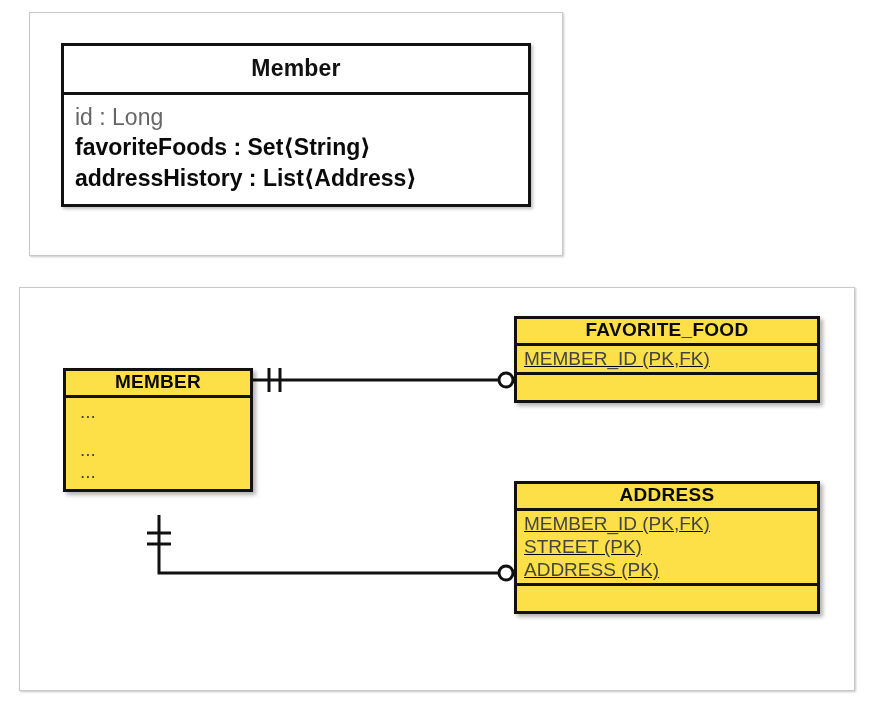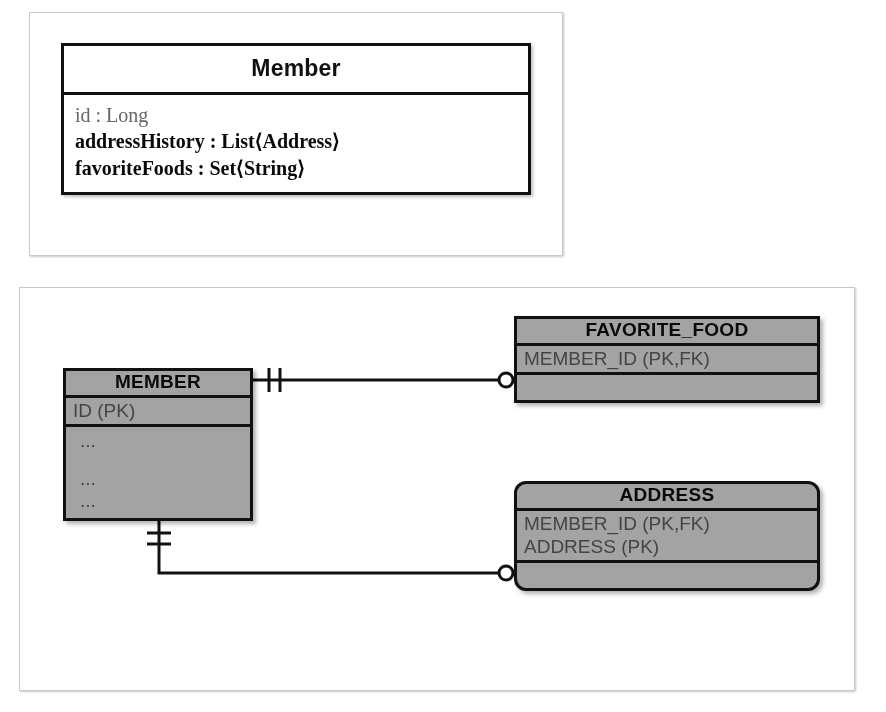--- a/index.html
+++ b/index.html
@@ -44,74 +44,74 @@
     font-weight: 700;
     color: #111111;
     padding: 9px 0 10px 0;
     border-bottom: 3px solid #111111;
     letter-spacing: 0.2px;
   }
   .uml-attrs {
     padding: 7px 10px 11px 11px;
   }
   .uml-attr {
-    font-size: 20px;
+    font-size: 23px;
     line-height: 1.32;
     white-space: nowrap;
     color: #111111;
-    font-family: Liberation Serif, serif;
   }
   .uml-attr.muted {
     color: #666666;
     font-weight: 400;
   }
   .uml-attr.strong {
     color: #0a0a0a;
     font-weight: 700;
   }
 
   
   .er-table {
     position: absolute;
-    background: #a3a3a3;
+    background: #fde047;
     border: 3px solid #111111;
     box-sizing: border-box;
     box-shadow: 3px 3px 4px rgba(0,0,0,0.30);
   }
   .er-title {
     text-align: center;
     font-size: 19px;
     font-weight: 700;
     color: #0a0a0a;
     line-height: 22px;
     height: 24px;
     border-bottom: 3px solid #111111;
     letter-spacing: 0.3px;
   }
   .er-section {
     border-bottom: 3px solid #111111;
     padding: 1px 0 2px 0;
+    text-decoration: underline;
   }
   .er-section:last-child {
     border-bottom: none;
   }
   .er-row {
     font-size: 19px;
     line-height: 23px;
     color: #444444;
     padding-left: 7px;
     white-space: nowrap;
   }
   .er-empty {
     height: 22px;
   }
 
   #t-member        { left: 43px;  top: 80px;  width: 190px; }
   #t-favorite-food { left: 494px; top: 28px;  width: 306px; }
-  #t-address       { left: 494px; top: 193px; width: 306px; border-radius: 12px; }
+  #t-address       { left: 494px; top: 193px; width: 306px; }
 
   
   #t-member .er-body { height: 88px; position: relative; }
   #t-member .dots-1 { position: absolute; left: 7px; top: 2px; }
   #t-member .dots-2 { position: absolute; left: 7px; top: 40px; }
   #t-member .dots-3 { position: absolute; left: 7px; top: 62px; }
 
   
   #connectors {
     position: absolute;
@@ -123,22 +123,22 @@
 </style>
 </head>
 <body>
 
 <div class="panel" id="uml-panel">
 
   <div class="uml-class">
     <div class="uml-class-name">Member</div>
     <div class="uml-attrs">
       <div class="uml-attr muted">id : Long</div>
+      <div class="uml-attr strong">favoriteFoods : Set⟨String⟩</div>
       <div class="uml-attr strong">addressHistory : List⟨Address⟩</div>
-      <div class="uml-attr strong">favoriteFoods : Set⟨String⟩</div>
     </div>
   </div>
 
 </div>
 
 <div class="panel" id="er-panel">
 
   <svg id="connectors" viewBox="0 0 836 404">
 
     <g>
@@ -162,40 +162,38 @@
       <circle cx="486" cy="285" r="7" fill="#ffffff" stroke="#111111" stroke-width="3"></circle>
       <line x1="494" y1="285" x2="512" y2="285" stroke="#111111" stroke-width="3"></line>
       <line x1="494" y1="285" x2="512" y2="272" stroke="#111111" stroke-width="3"></line>
       <line x1="494" y1="285" x2="512" y2="298" stroke="#111111" stroke-width="3"></line>
     </g>
 
   </svg>
 
   <div class="er-table" id="t-member">
     <div class="er-title">MEMBER</div>
-    <div class="er-section">
-      <div class="er-row">ID (PK)</div>
-    </div>
     <div class="er-section er-body">
       <div class="er-row dots-1">...</div>
       <div class="er-row dots-2">...</div>
       <div class="er-row dots-3">...</div>
     </div>
   </div>
 
   <div class="er-table" id="t-favorite-food">
     <div class="er-title">FAVORITE_FOOD</div>
     <div class="er-section">
       <div class="er-row">MEMBER_ID (PK,FK)</div>
     </div>
     <div class="er-section er-empty"></div>
   </div>
 
   <div class="er-table" id="t-address">
     <div class="er-title">ADDRESS</div>
     <div class="er-section">
       <div class="er-row">MEMBER_ID (PK,FK)</div>
+      <div class="er-row">STREET (PK)</div>
       <div class="er-row">ADDRESS (PK)</div>
     </div>
     <div class="er-section er-empty"></div>
   </div>
 
 </div>
 
 </body></html>

